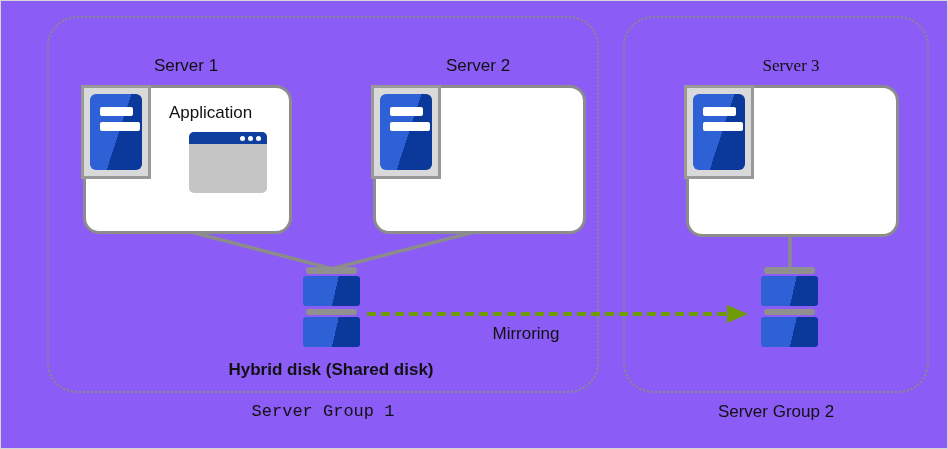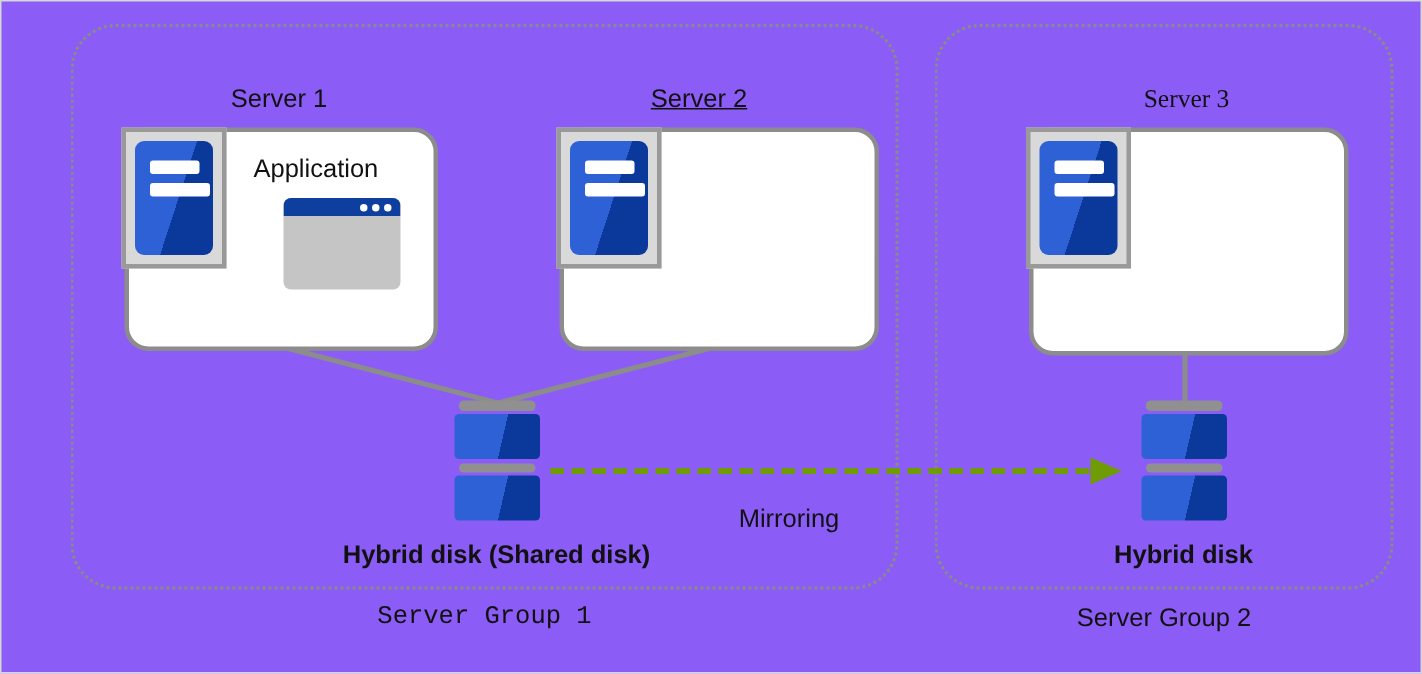--- a/index.html
+++ b/index.html
@@ -56,53 +56,52 @@
   <div class="app-label" style="left:168px;top:102px;width:125px;">Application</div>
   <div class="app-window" style="left:188px;top:131px;">
     <div class="app-titlebar"></div>
     <div class="app-dots">
       <span></span>
         <span></span>
         <span></span>
     </div>
   </div>
 
-  <div class="server-title" style="left:360px;top:55px;width:210px;text-decoration:underline;">Server 2</div>
+  <div class="server-title" style="left:372px;top:55px;width:210px;">Server 2</div>
   <div class="server-box" style="left:372px;top:84px;width:207px;height:143px;"></div>
   <div class="tower" style="left:370px;top:84px;">
     <div class="tower-blue">
       <div class="tower-bar bar1"></div>
       <div class="tower-bar bar2"></div>
     </div>
   </div>
 
   <div class="disk" style="left:302px;top:266px;">
     <div class="disk-cap"></div>
     <div class="disk-platter"></div>
     <div class="disk-sep"></div>
     <div class="disk-platter"></div>
   </div>
   <div class="disk-label" style="left:130px;top:359px;width:400px;">Hybrid disk (Shared disk)</div>
 
   <div class="group-label" style="left:46px;top:401px;width:552px;font-family:Liberation Mono, monospace;">Server Group 1</div>
 
-  <div class="arrow-label" style="left:425px;top:323px;width:200px;margin-top:12px;">Mirroring</div>
+  <div class="arrow-label" style="left:425px;top:323px;width:200px;">Mirroring</div>
 
   <div class="server-title" style="left:685px;top:55px;width:210px;font-family:Liberation Serif, serif;">Server 3</div>
   <div class="server-box" style="left:685px;top:84px;width:207px;height:146px;"></div>
   <div class="tower" style="left:683px;top:84px;">
     <div class="tower-blue">
       <div class="tower-bar bar1"></div>
       <div class="tower-bar bar2"></div>
     </div>
   </div>
 
   <div class="disk" style="left:760px;top:266px;">
     <div class="disk-cap"></div>
     <div class="disk-platter"></div>
     <div class="disk-sep"></div>
     <div class="disk-platter"></div>
   </div>
-  <div class="disk-label" style="left:688px;top:359px;width:200px;">Hybrid disk</div>
 
   <div class="group-label" style="left:622px;top:401px;width:306px;">Server Group 2</div>
 
 </div>
 
 </body></html>

